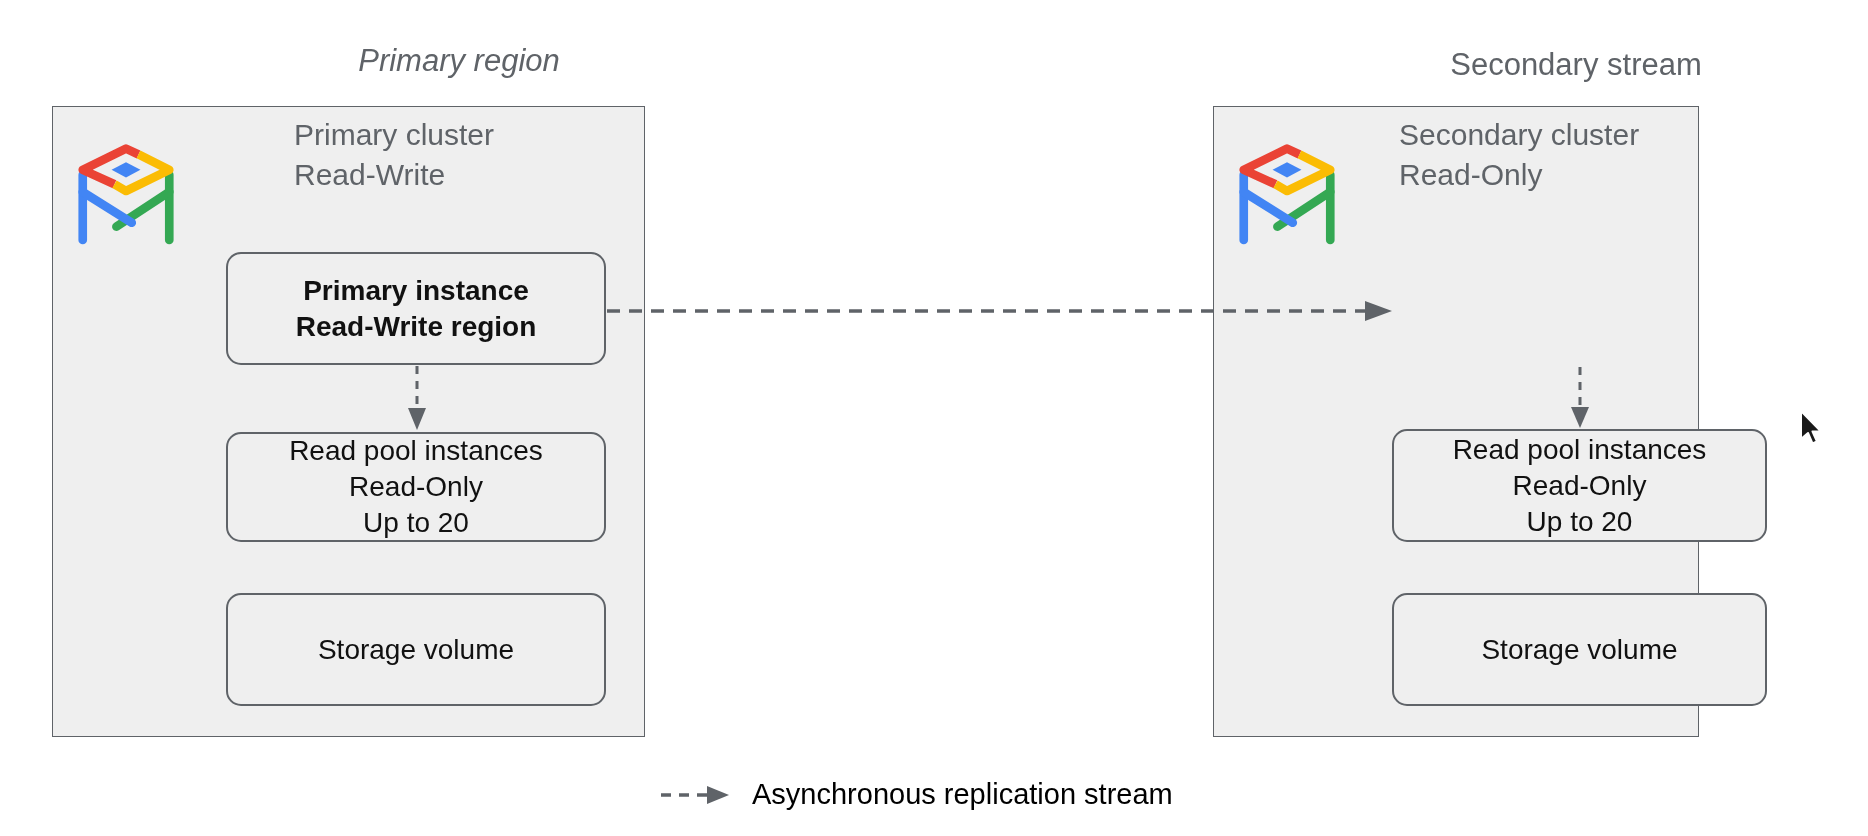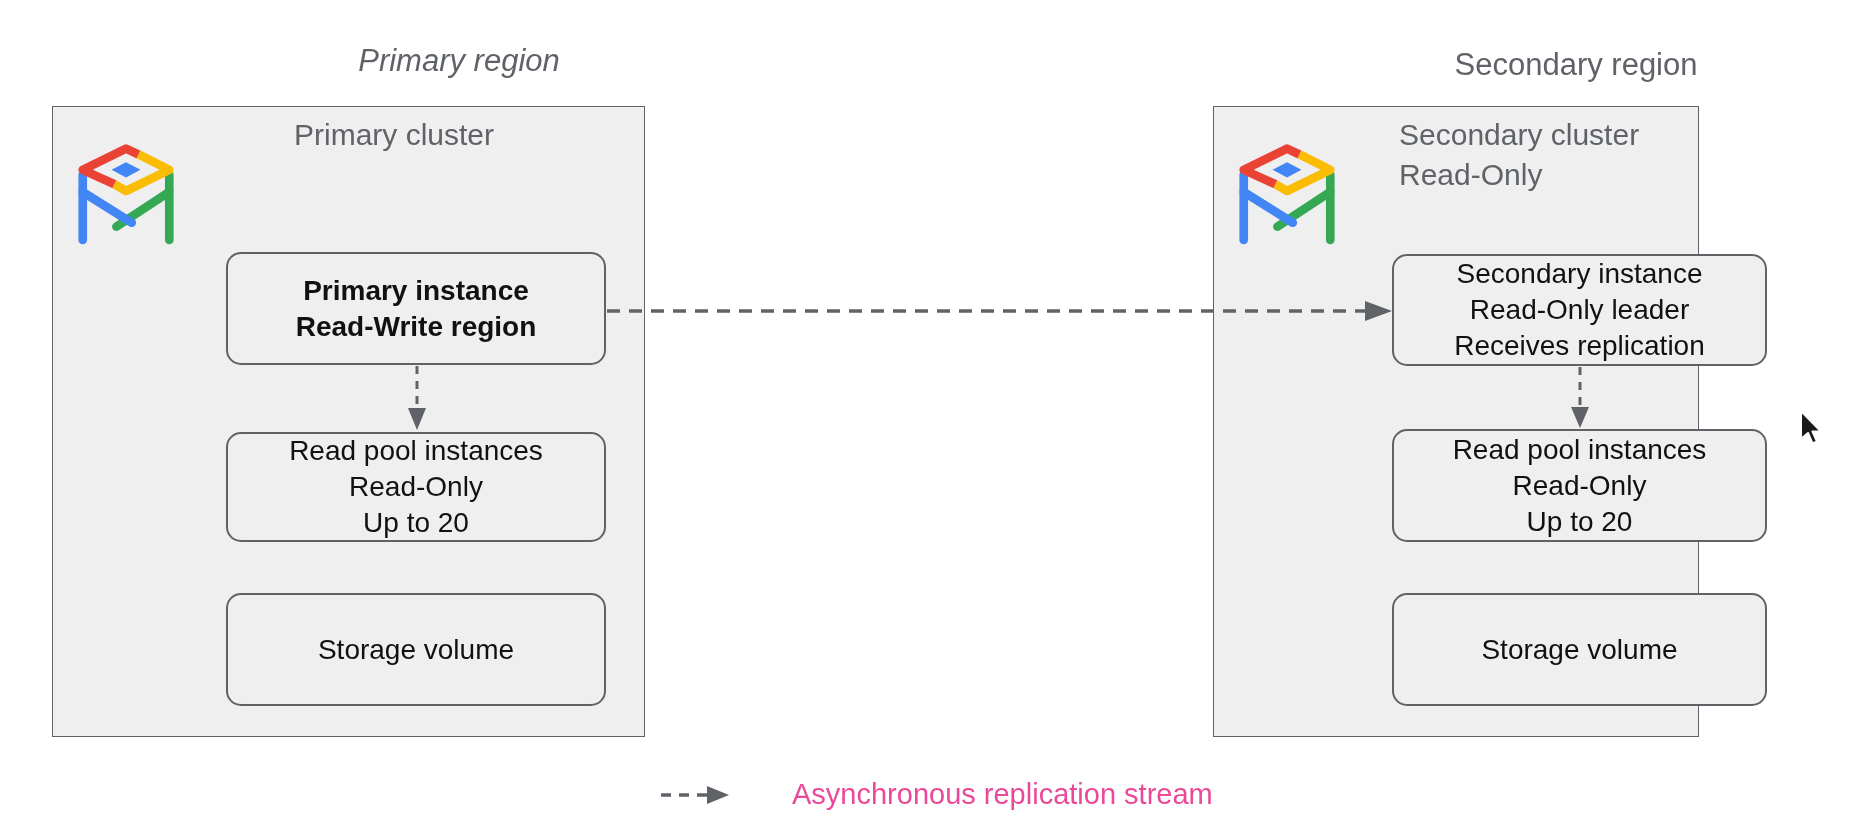--- a/index.html
+++ b/index.html
@@ -22,50 +22,51 @@
   .node{
     position:absolute;background:#efefef;border:2.5px solid #5f6368;
     border-radius:15px;box-sizing:border-box;
     display:flex;flex-direction:column;justify-content:center;align-items:center;
   }
   .node .bl{
     font-size:28px;line-height:36px;color:#111111;text-align:center;white-space:nowrap;
   }
   .arrow-svg{position:absolute;display:block;}
   .legend-label{
-    position:absolute;font-size:29px;color:#ec4899;white-space:nowrap;margin-left:40px;
+    position:absolute;font-size:29px;color:#000000;white-space:nowrap;
   }
   .logo{position:absolute;display:block;}
   .cursor{position:absolute;display:block;}
 </style>
 </head>
 <body>
 
 <div class="canvas">
 
   <div class="region-label" style="left:259px;top:43px;font-style:italic;">Primary region</div>
-  <div class="region-label" style="left:1376px;top:47px;">Secondary region</div>
+  <div class="region-label" style="left:1376px;top:47px;">Secondary stream</div>
 
   <div class="cluster" style="left:52px;top:106px;width:593px;height:631px;">
 
     <svg class="logo" style="left:23px;top:26px;" width="100" height="116" viewBox="0 0 104 118">
 
       <line x1="97" y1="42" x2="97" y2="110" stroke="#34a853" stroke-width="9" stroke-linecap="round"></line>
       <line x1="97" y1="60" x2="42" y2="96" stroke="#34a853" stroke-width="9" stroke-linecap="round"></line>
       <line x1="7" y1="42" x2="7" y2="110" stroke="#4285f4" stroke-width="9" stroke-linecap="round"></line>
       <line x1="7" y1="60" x2="58" y2="92" stroke="#4285f4" stroke-width="9" stroke-linecap="round"></line>
 
       <polyline points="40,52 7,37 52,15 65,21" fill="none" stroke="#ea4335" stroke-width="9" stroke-linejoin="round"></polyline>
       <polyline points="65,21 97,37 52,59 40,52" fill="none" stroke="#fbbc04" stroke-width="9" stroke-linejoin="round"></polyline>
 
       <polygon points="52,29 67,37 52,45 37,37" fill="#4285f4"></polygon>
     </svg>
 
     <div class="cluster-title" style="left:241px;top:8px;">
       <div>Primary cluster</div>
+      <div>Read-Write</div>
     </div>
 
     <div class="node" style="left:173px;top:145px;width:380px;height:113px;font-weight:bold;">
       <div class="bl">Primary instance</div>
       <div class="bl">Read-Write region</div>
     </div>
 
     <div class="node" style="left:173px;top:325px;width:380px;height:110px;">
       <div class="bl">Read pool instances</div>
       <div class="bl">Read-Only</div>
@@ -87,25 +88,20 @@
       <polyline points="40,52 7,37 52,15 65,21" fill="none" stroke="#ea4335" stroke-width="9" stroke-linejoin="round"></polyline>
       <polyline points="65,21 97,37 52,59 40,52" fill="none" stroke="#fbbc04" stroke-width="9" stroke-linejoin="round"></polyline>
       <polygon points="52,29 67,37 52,45 37,37" fill="#4285f4"></polygon>
     </svg>
 
     <div class="cluster-title" style="left:185px;top:8px;">
       <div>Secondary cluster</div>
       <div>Read-Only</div>
     </div>
 
-    <div class="node" style="left:178px;top:147px;width:375px;height:112px;">
-      <div class="bl">Secondary instance</div>
-      <div class="bl">Read-Only leader</div>
-      <div class="bl">Receives replication</div>
-    </div>
 
     <div class="node" style="left:178px;top:322px;width:375px;height:113px;">
       <div class="bl">Read pool instances</div>
       <div class="bl">Read-Only</div>
       <div class="bl">Up to 20</div>
     </div>
 
     <div class="node" style="left:178px;top:486px;width:375px;height:113px;">
       <div class="bl">Storage volume</div>
     </div>

